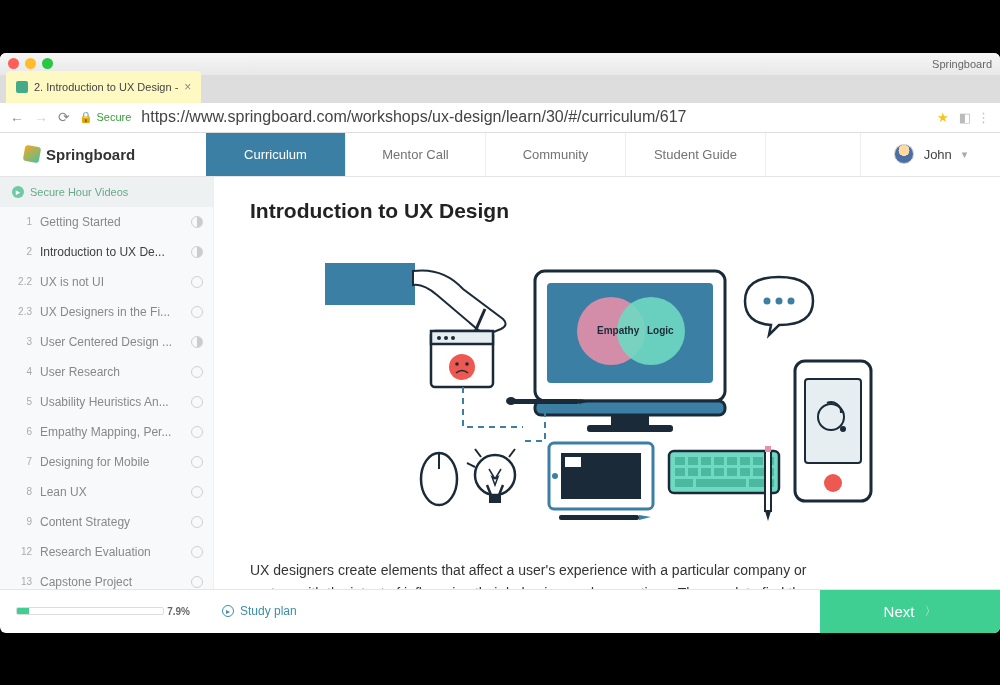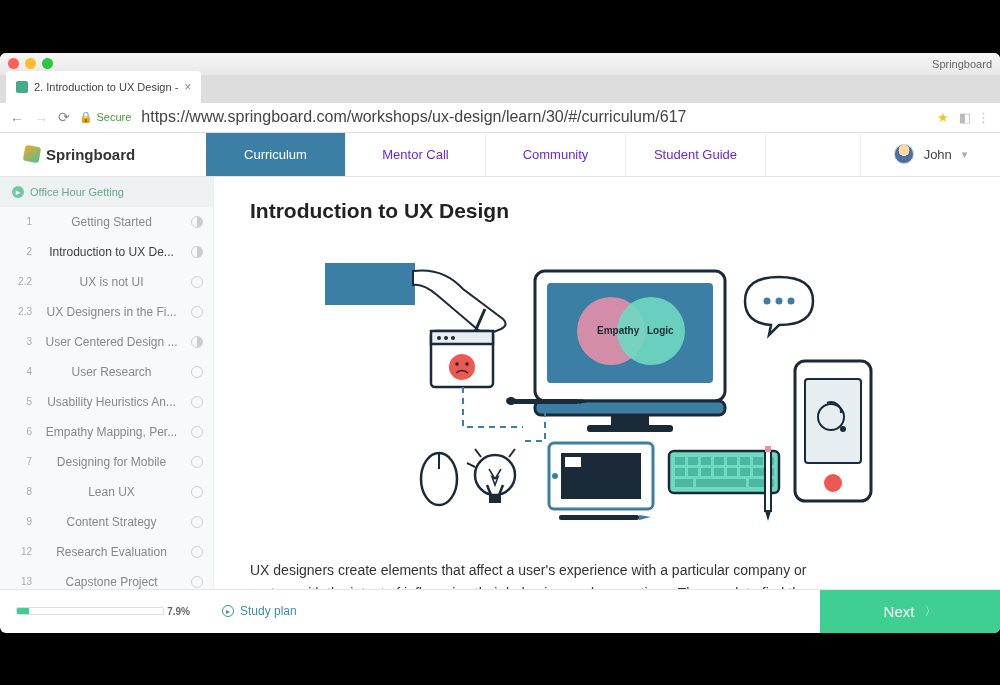--- a/index.html
+++ b/index.html
@@ -6,48 +6,48 @@
 body { background: #000; display: flex; align-items: center; justify-content: center; height: 100vh; }
 .window { width: 1000px; height: 580px; background: #fff; border-radius: 6px; overflow: hidden; display: flex; flex-direction: column; box-shadow: 0 10px 40px rgba(0,0,0,0.5); }
 
 .titlebar { height: 22px; background: linear-gradient(#f6f6f6,#e8e8e8); display: flex; align-items: center; padding: 0 8px; font-size: 11px; color: #555; }
 .traffic { display: flex; gap: 6px; margin-right: 10px; }
 .traffic span { width: 11px; height: 11px; border-radius: 50%; display: block; }
 .tl-red { background: #ff5f57; } .tl-yel { background: #ffbd2e; } .tl-grn { background: #28c940; }
 .titlebar .title { flex: 1; text-align: right; color: #666; }
 
 .tabbar { height: 28px; background: #ddd; display: flex; align-items: flex-end; padding: 0 6px; }
-.tab { background: #ffffff; height: 24px; display: flex; align-items: center; padding: 16px 10px; font-size: 11px; color: #444; border-radius: 4px 4px 0 0; gap: 6px; max-width: 200px; }
+.tab { background: #fef9c3; height: 24px; display: flex; align-items: center; padding: 16px 10px; font-size: 11px; color: #444; border-radius: 4px 4px 0 0; gap: 6px; max-width: 200px; }
 .favicon { width: 12px; height: 12px; background: #4a8; border-radius: 2px; }
 .tab-close { color: #888; font-size: 12px; }
 
 .addrbar { height: 30px; display: flex; align-items: center; padding: 0 10px; gap: 10px; border-bottom: 1px solid #ddd; font-size: 12px; color: #555; }
 .nav-ico { color: #888; font-size: 14px; }
 .secure { color: #3a9d3a; font-size: 11px; display: flex; align-items: center; gap: 3px; }
 .url { flex: 1; color: #444; font-size: 16px; overflow: hidden; white-space: nowrap; }
 .star { color: #f5c518; font-size: 13px; }
 .addr-icons { color:#bbb; font-size:13px; display:flex; gap:6px; }
 
 .topnav { height: 44px; display: flex; align-items: stretch; border-bottom: 1px solid #e5e5e5; }
 .brand { width: 206px; display: flex; align-items: center; padding-left: 24px; gap: 6px; font-weight: 600; font-size: 15px; color: #333; }
 .brand-mark { width:16px; height:16px; background: linear-gradient(135deg,#f5a623,#4ac29a); border-radius: 3px; transform: rotate(10deg); }
-.topnav-item { flex: 0 0 140px; display: flex; align-items: center; justify-content: center; font-size: 13px; color: #6d28d9; cursor: pointer; border-right: 1px solid #eee; }
+.topnav-item { flex: 0 0 140px; display: flex; align-items: center; justify-content: center; font-size: 13px; color: #737373; cursor: pointer; border-right: 1px solid #eee; }
 .topnav-item.active { background: #3b7fa5; color: #fff; }
 .topnav-spacer { flex: 1; }
 .user-menu { width: 140px; display: flex; align-items: center; justify-content: center; gap: 10px; font-size: 13px; color: #444; border-left: 1px solid #eee; cursor: pointer; }
 .avatar { width: 20px; height: 20px; border-radius: 50%; background: radial-gradient(circle at 50% 30%, #ffd9a0 35%, #4a6fa5 36%); border: 1px solid #ccc; }
 .caret { color:#aaa; font-size:11px; }
 
 .body { flex: 1; display: flex; overflow: hidden; }
 .sidebar { width: 214px; background: #f8f9fa; overflow-y: auto; font-size: 12px; color: #777; border-right: 1px solid #eee; }
 .side-header { display: flex; align-items: center; height: 30px; padding: 0 12px; background: #eef1f2; color: #6a8; font-weight: 500; gap: 6px; font-size: 11px; }
 .side-header .dot { width:12px;height:12px;border-radius:50%;background:#6fc9a5;display:flex;align-items:center;justify-content:center;color:#fff;font-size:9px;}
 .side-item { display: flex; align-items: center; height: 30px; padding: 0 10px; gap: 8px; cursor: pointer; }
 .side-item .num { width: 22px; text-align: right; color: #aaa; font-size: 10px; }
-.side-item .lbl { flex: 1; overflow: hidden; white-space: nowrap; text-overflow: ellipsis; color: #888; text-align: center; }
+.side-item .lbl { flex: 1; overflow: hidden; white-space: nowrap; text-overflow: ellipsis; color: #888; }
 .side-item.active .lbl { color: #404040; }
 .side-item .state { width: 12px; height: 12px; border: 1.5px solid #d0d0d0; border-radius: 50%; }
 .side-item .state.half { background: conic-gradient(#ccc 0 50%, transparent 50% 100%); }
 
 .content { flex: 1; padding: 22px 40px 0 36px; overflow-y: auto; }
 .content h1 { font-size: 21px; font-weight: 600; color: #222; margin-bottom: 28px; }
 .illus { width: 100%; height: 280px; margin-bottom: 24px; }
 .content p { font-size: 14px; line-height: 1.65; color: #333; max-width: 560px; }
 
 .footer { height: 44px; display: flex; align-items: center; border-top: 1px solid #e5e5e5; }
@@ -110,21 +110,21 @@
       <span class="avatar"></span>
       <span>John</span>
       <span class="caret">▾</span>
     </div>
   </div>
 
   <div class="body">
     <div class="sidebar">
       <div class="side-header">
         <span class="dot">▸</span>
-        <span>Office Hour Getting</span>
+        <span>Secure Hour Videos</span>
       </div>
       <div id="sidebar-items">
           <div class="side-item">
             <span class="num">1</span>
             <span class="lbl">Getting Started</span>
             <span class="state half"></span>
           </div>
           <div class="side-item active">
             <span class="num">2</span>
             <span class="lbl">Introduction to UX De...</span>

